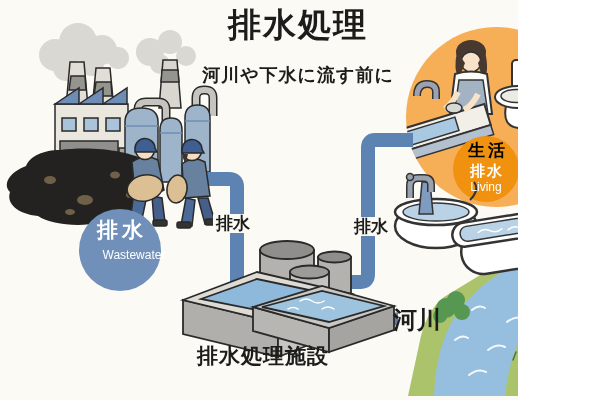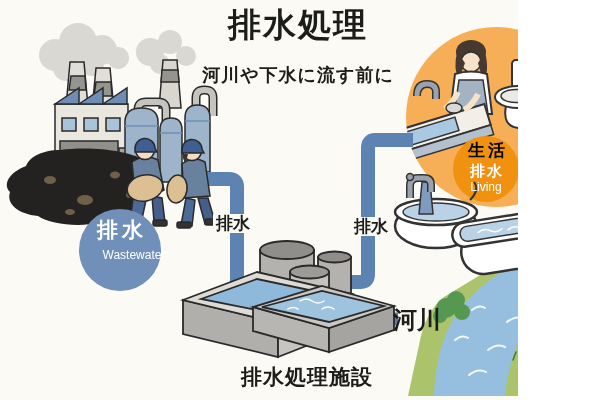--- a/index.html
+++ b/index.html
@@ -246,16 +246,16 @@
 <div class="lbl badge-jp" style="left:122px;top:219px;">排水</div>
 <div class="lbl badge-en" style="left:120px;top:249px;margin-left:14px;">Wastewater</div>
 
 <div class="lbl living-jp1" style="left:488px;top:142px;">生活</div>
 <div class="lbl living-jp2" style="left:487px;top:163px;">排水</div>
 <div class="lbl living-en" style="left:486px;top:181px;">Living</div>
 
 <div class="lbl pipe-label" style="left:233px;top:214px;">排水</div>
 <div class="lbl pipe-label" style="left:371px;top:217px;">排水</div>
 
-<div class="lbl facility-label" style="left:263px;top:366px;margin-left:44px;">排水処理施設</div>
+<div class="lbl facility-label" style="left:263px;top:345px;">排水処理施設</div>
 <div class="lbl river-label" style="left:417px;top:308px;">河川</div>
 
 </div>
 
 </body></html>

